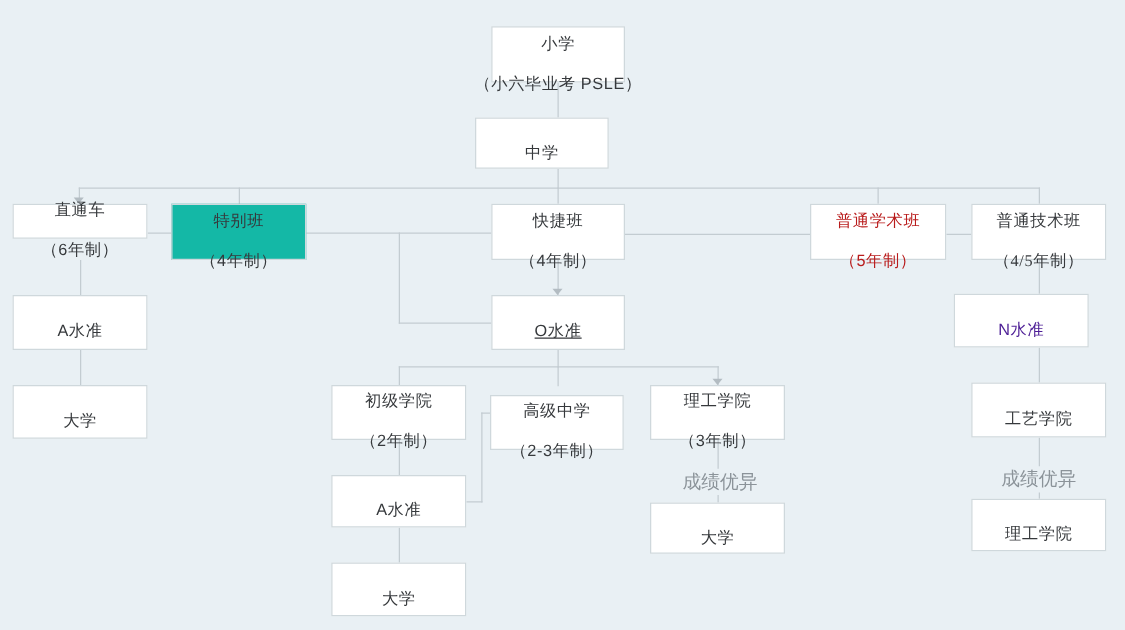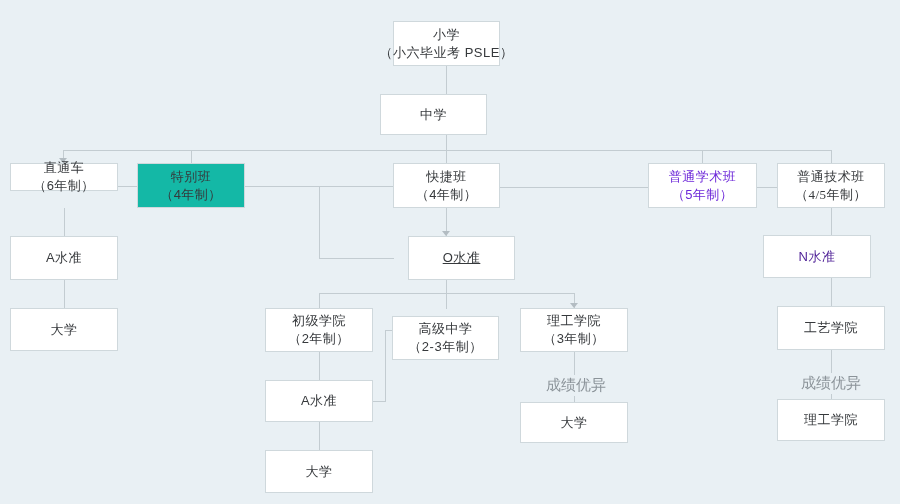--- a/index.html
+++ b/index.html
@@ -25,20 +25,21 @@
     align-items: center;
     justify-content: center;
     text-align: center;
     font-size: 13px;
     line-height: 18px;
     letter-spacing: 0.5px;
     z-index: 2;
   }
   .node-line {
     white-space: nowrap;
+    margin-top: 14px;
   }
   .seg {
     position: absolute;
     z-index: 1;
   }
   .seg.h {
     height: 1px;
   }
   .seg.v {
     width: 1px;
@@ -112,32 +113,32 @@
       <div class="node-line">（6年制）</div>
     </div>
     <div class="node" style="left: 137px; top: 163px; width: 108px; height: 45px; background: #14b8a6; border-color: rgb(207, 216, 220); color: rgb(54, 57, 60);">
       <div class="node-line">特别班</div>
       <div class="node-line">（4年制）</div>
     </div>
     <div class="node" style="left: 393px; top: 163px; width: 107px; height: 45px; background: rgb(255, 255, 255); border-color: rgb(207, 216, 220); color: rgb(54, 57, 60);">
       <div class="node-line">快捷班</div>
       <div class="node-line">（4年制）</div>
     </div>
-    <div class="node" style="left: 648px; top: 163px; width: 109px; height: 45px; background: rgb(255, 255, 255); border-color: rgb(207, 216, 220); color: #6d28d9;">
+    <div class="node" style="left: 648px; top: 163px; width: 109px; height: 45px; background: rgb(255, 255, 255); border-color: rgb(207, 216, 220); color: #b91c1c;">
       <div class="node-line">普通学术班</div>
       <div class="node-line">（5年制）</div>
     </div>
     <div class="node" style="left: 777px; top: 163px; width: 108px; height: 45px; background: rgb(255, 255, 255); border-color: rgb(207, 216, 220); color: rgb(54, 57, 60); font-family: Liberation Serif, serif;">
       <div class="node-line">普通技术班</div>
       <div class="node-line">（4/5年制）</div>
     </div>
     <div class="node" style="left: 10px; top: 236px; width: 108px; height: 44px; background: rgb(255, 255, 255); border-color: rgb(207, 216, 220); color: rgb(54, 57, 60);">
       <div class="node-line">A水准</div>
     </div>
-    <div class="node" style="left: 408px; top: 236px; width: 107px; height: 44px; background: rgb(255, 255, 255); border-color: rgb(207, 216, 220); color: rgb(54, 57, 60); text-decoration: underline;">
+    <div class="node" style="left: 393px; top: 236px; width: 107px; height: 44px; background: rgb(255, 255, 255); border-color: rgb(207, 216, 220); color: rgb(54, 57, 60); text-decoration: underline;">
       <div class="node-line">O水准</div>
     </div>
     <div class="node" style="left: 763px; top: 235px; width: 108px; height: 43px; background: rgb(255, 255, 255); border-color: rgb(207, 216, 220); color: #4c1d95;">
       <div class="node-line">N水准</div>
     </div>
     <div class="node" style="left: 10px; top: 308px; width: 108px; height: 43px; background: rgb(255, 255, 255); border-color: rgb(207, 216, 220); color: rgb(54, 57, 60);">
       <div class="node-line">大学</div>
     </div>
     <div class="node" style="left: 265px; top: 308px; width: 108px; height: 44px; background: rgb(255, 255, 255); border-color: rgb(207, 216, 220); color: rgb(54, 57, 60);">
       <div class="node-line">初级学院</div>

